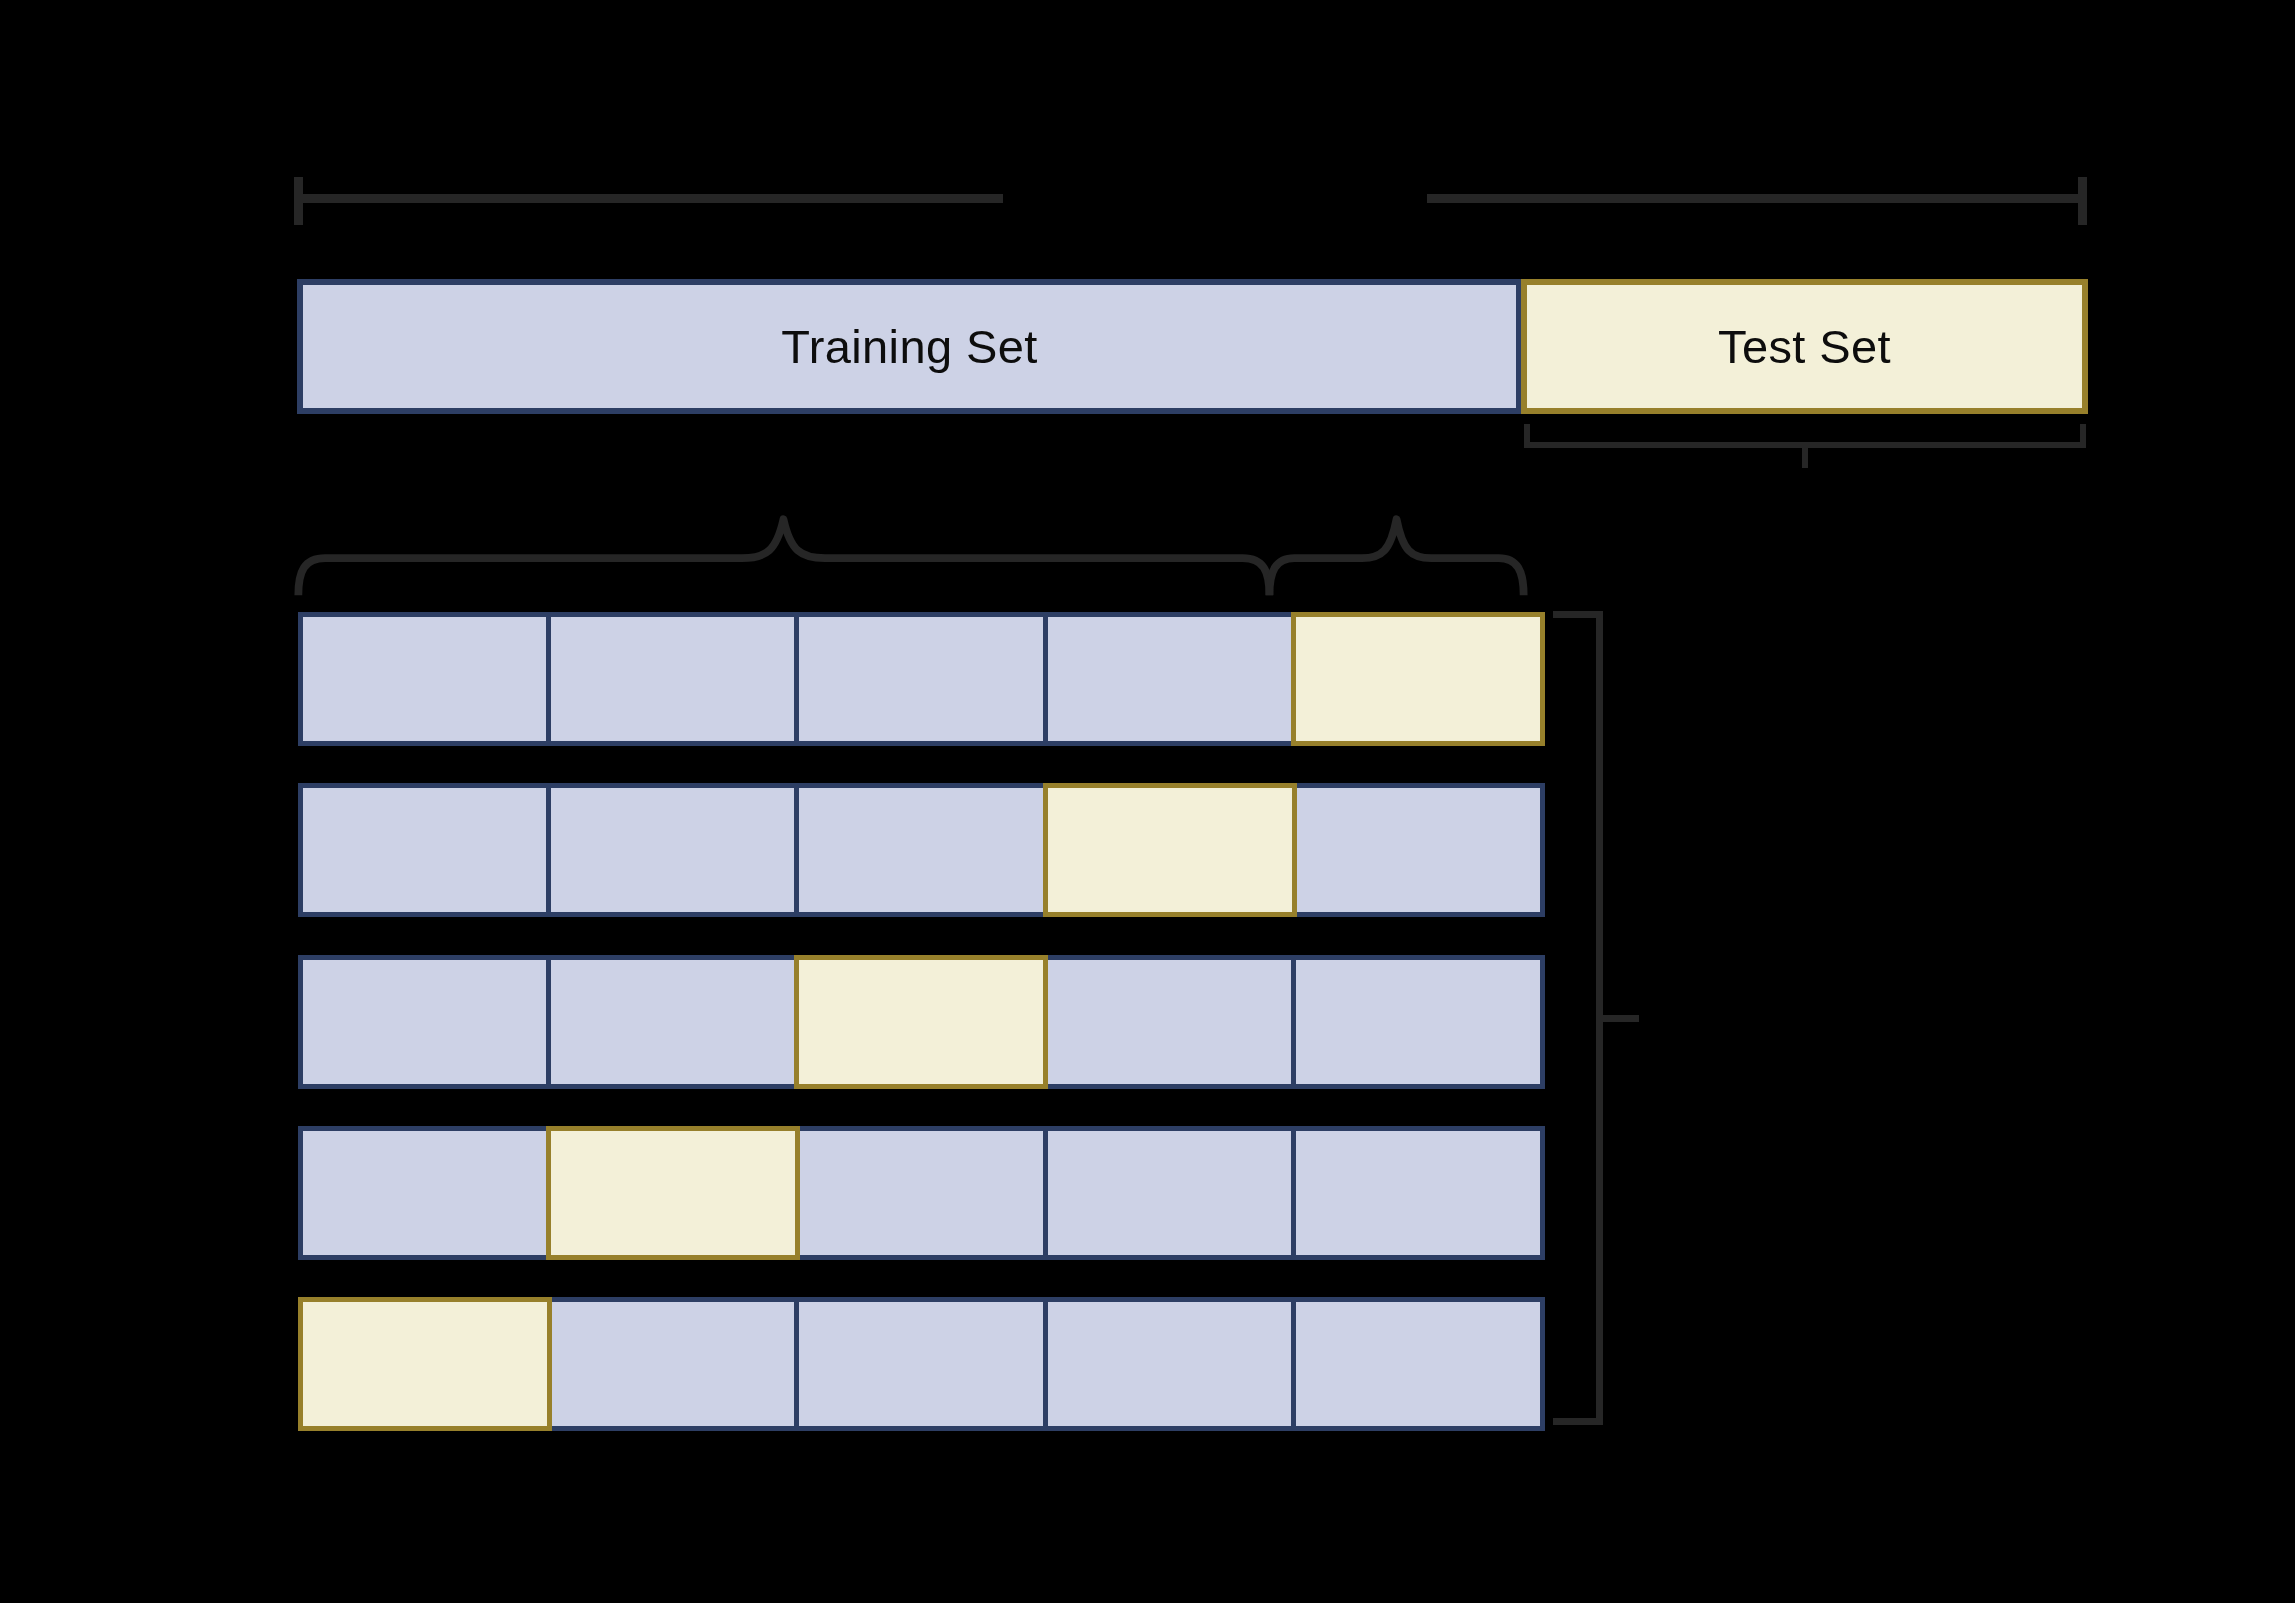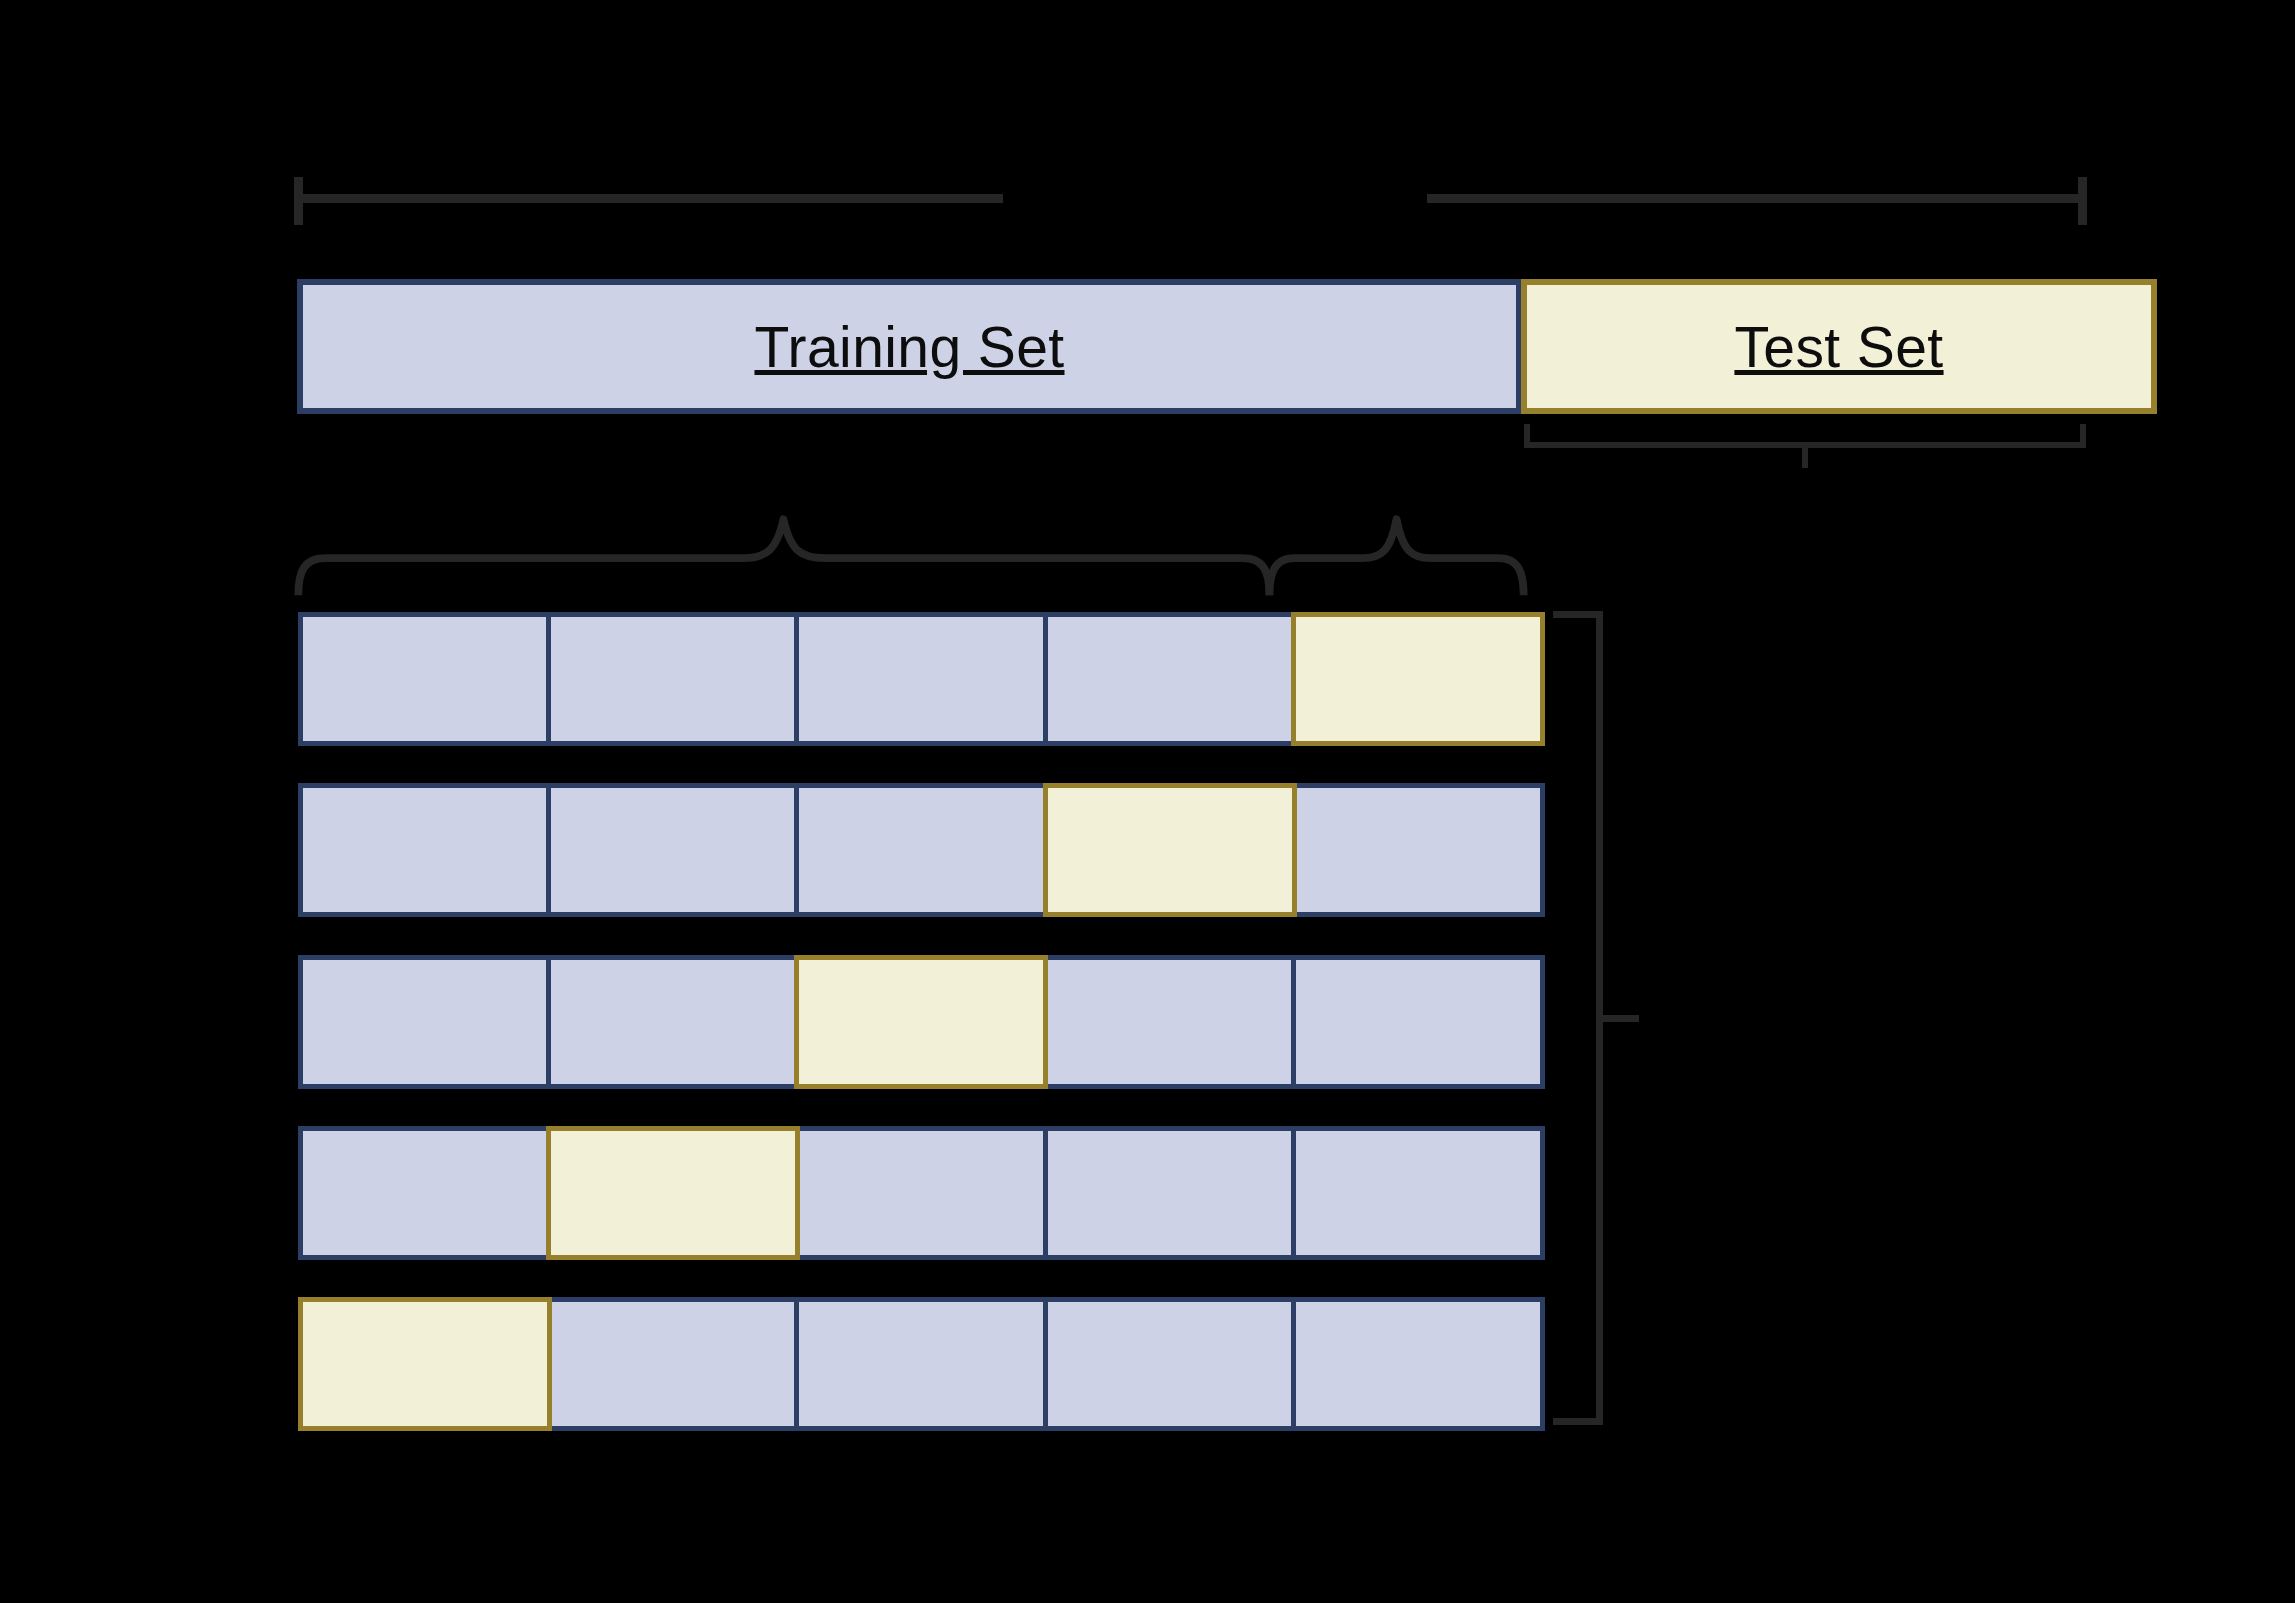--- a/index.html
+++ b/index.html
@@ -24,34 +24,33 @@
   .bar {
     position: absolute;
     top: 279px;
     height: 135px;
     box-sizing: border-box;
     display: flex;
     align-items: center;
     justify-content: center;
   }
   .bar span {
-    font-size: 57px;
+    font-size: 47px;
     color: var(--text, #0d0d0d);
     letter-spacing: 0.4px;
-    text-decoration: underline;
   }
   #training-bar {
     left: 297px;
     width: 1225px;
     background: var(--train-fill, #cdd2e6);
     border: 6px solid var(--train-border, #2d3e64);
   }
   #test-bar {
     left: 1521px;
-    width: 636px;
+    width: 567px;
     background: var(--holdout-fill, #f3f0d8);
     border: 6px solid var(--holdout-border, #97802b);
     z-index: 2;
   }
   
   #tb-cap-l  { left: 294px;  top: 177px; width: 8.6px; height: 48px; }
   #tb-seg-l  { left: 298px;  top: 194px; width: 705px; height: 8.6px; }
   #tb-seg-r  { left: 1427px; top: 194px; width: 655px; height: 8.6px; }
   #tb-cap-r  { left: 2078px; top: 177px; width: 8.6px; height: 48px; }
   

